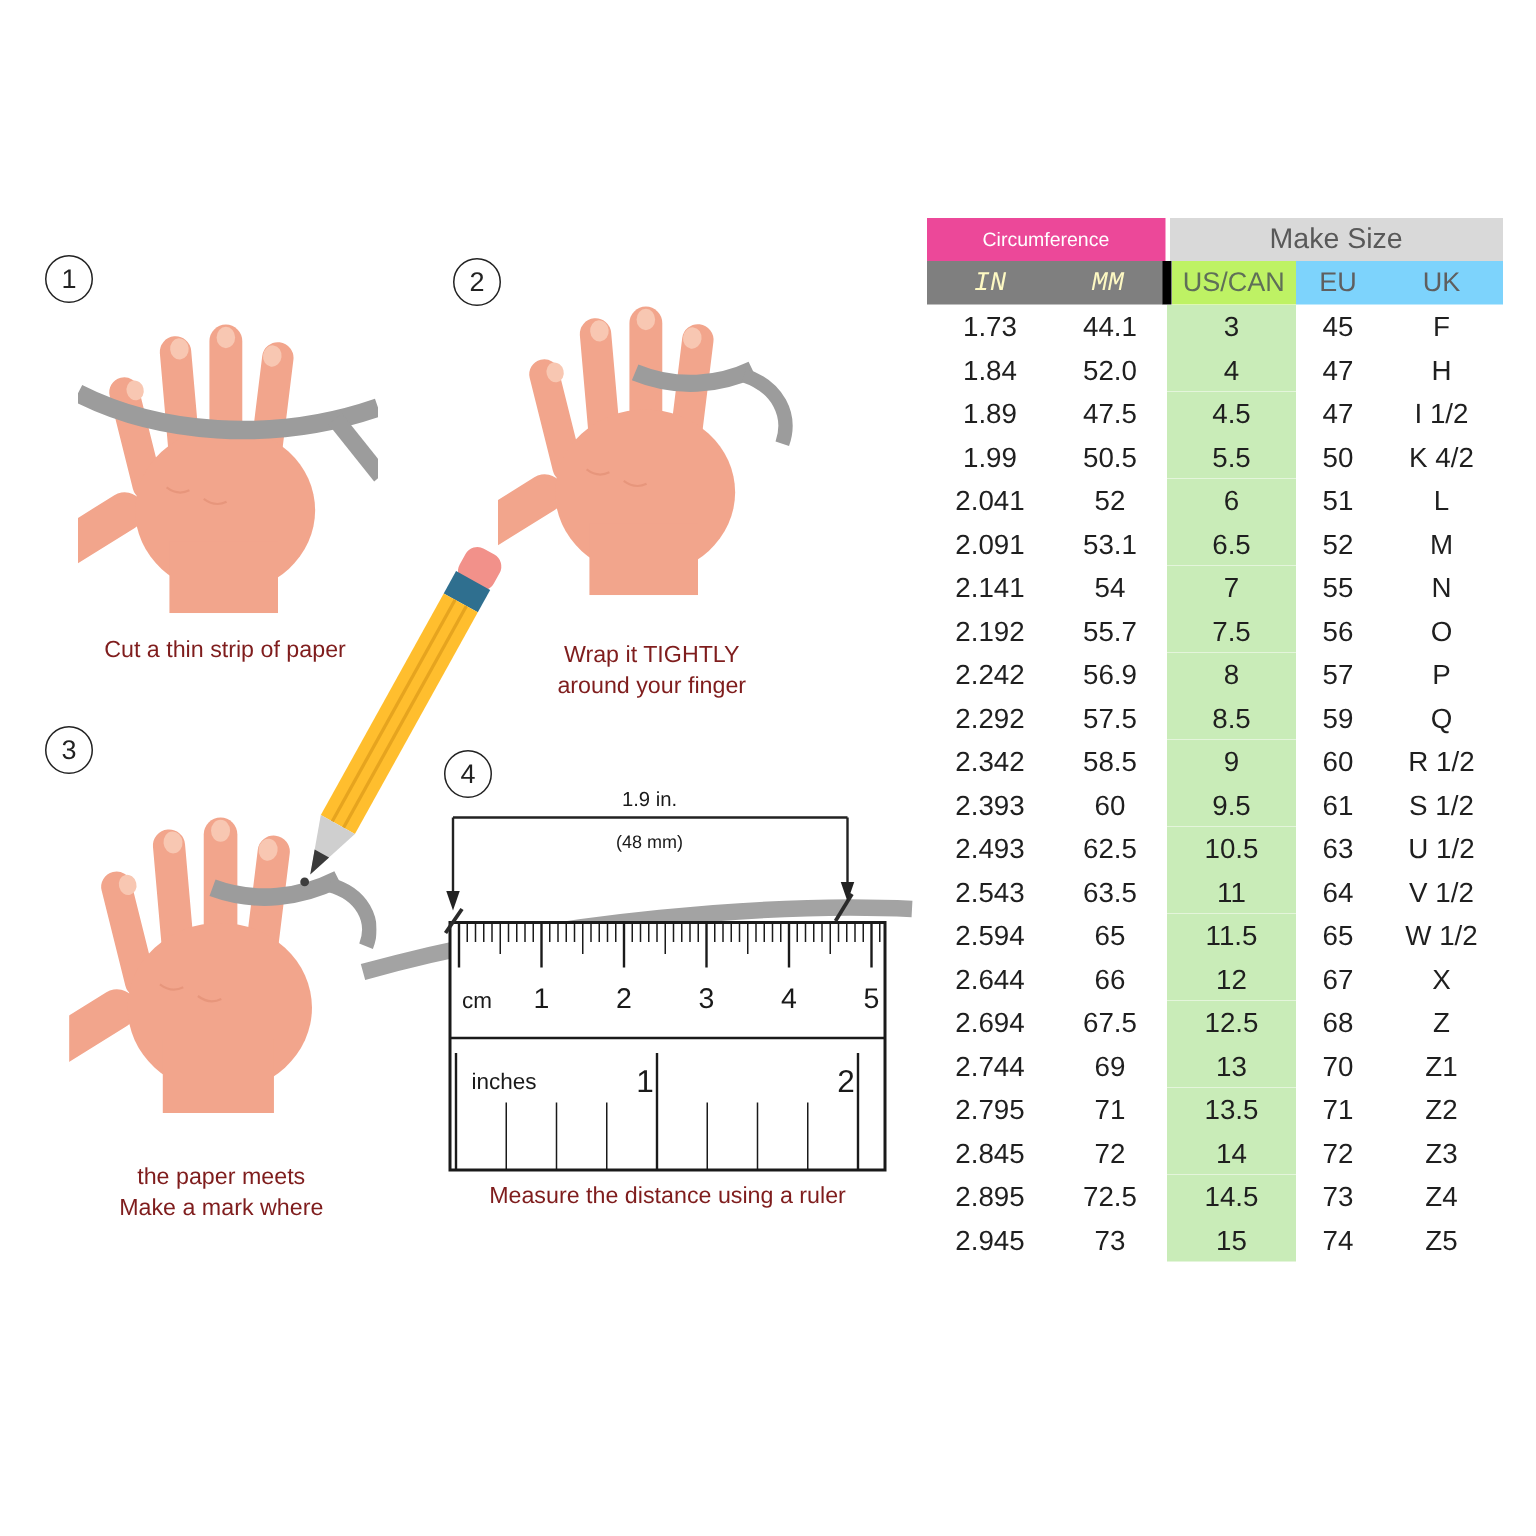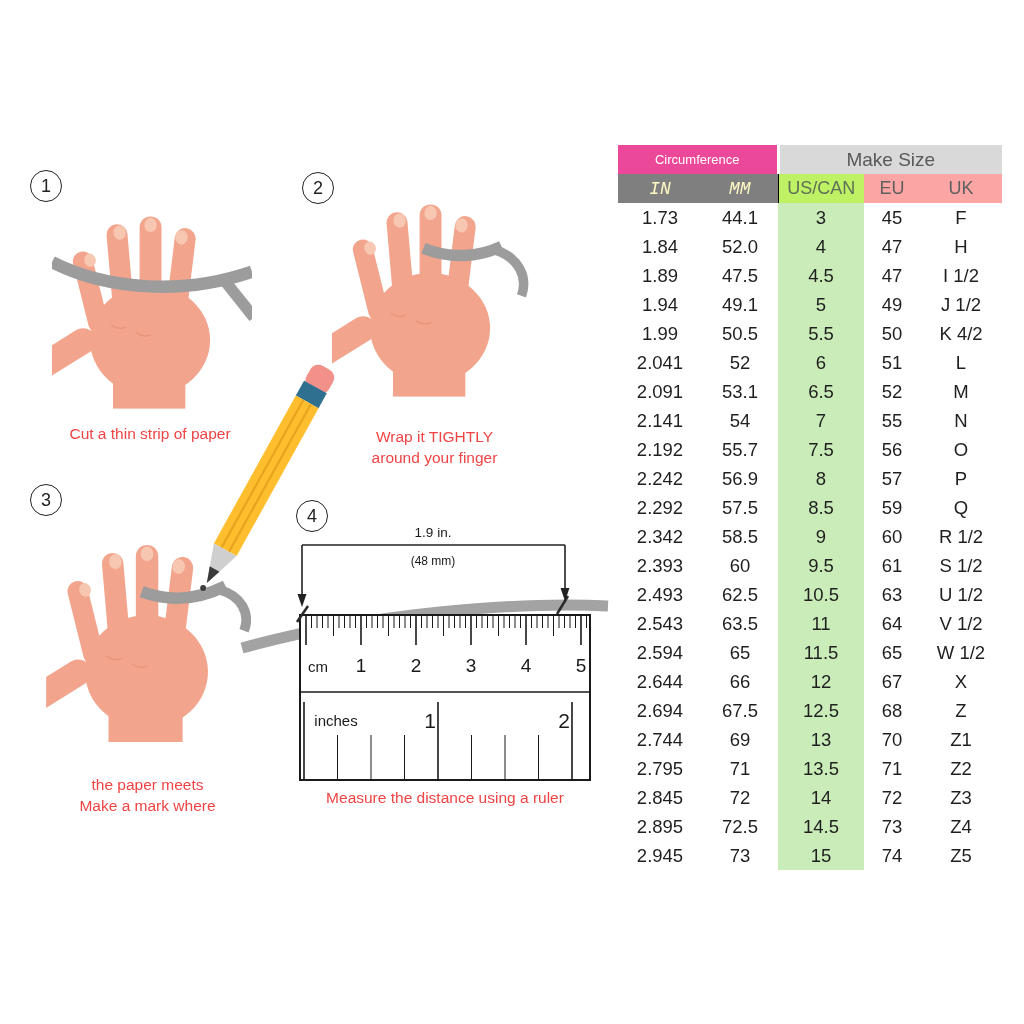--- a/index.html
+++ b/index.html
@@ -1,35 +1,35 @@
 <!DOCTYPE html>
 <html><head>
 <meta charset="utf-8">
 <style>
   html,body{margin:0;padding:0;background:#fff;}
   body{font-family:"Liberation Sans",sans-serif;}
   .canvas{position:relative;width:1024px;height:1024px;background:#fff;overflow:hidden;}
 
   .badge{position:absolute;width:30px;height:30px;border:1.7px solid #222;border-radius:50%;
          display:flex;align-items:center;justify-content:center;font-size:18px;color:#222;background:#fff;}
-  .caption{position:absolute;text-align:center;font-size:15.5px;color:#ef4444;line-height:1.35;}
+  .caption{position:absolute;text-align:center;font-size:15.5px;color:#7f1d1d;line-height:1.35;}
   .caption span{display:block;}
   .illus{position:absolute;}
 
   
   .ring-table{position:absolute;left:618px;top:145px;width:384px;border-collapse:collapse;
               table-layout:fixed;font-size:18.5px;color:#1f1f1f;}
   .ring-table th,.ring-table td{text-align:center;padding:0;height:29px;font-weight:normal;overflow:hidden;white-space:nowrap;}
   .hdr-dark{background:#ec4899;color:#fff;font-weight:bold;font-size:13px;border-right:3px solid #fff;}
   .hdr-light{background:#d9d9d9;color:#595959;font-weight:bold;font-size:19px;}
   .sub{font-size:18px;}
   .sub-dark{background:#7f7f7f;color:#fef9c3;font-style:italic;font-family:Liberation Mono, monospace;}
-  .sub-dark.gap{border-right:1px solid #000000;}
+  .sub-dark.gap{border-right:6px solid #000000;}
   .sub-green{background:#bef264;color:#5f6f58;}
-  .sub-light{background:#fca5a5;color:#5f5f5f;}
+  .sub-light{background:#7dd3fc;color:#5f5f5f;}
   .ring-table td.green{background:#c9ecb8;}
 </style>
 </head>
 <body>
 
 <div class="canvas">
 
   <svg width="0" height="0" style="position:absolute">
     <defs>
       <symbol id="hand" viewBox="0 0 210 240">
@@ -238,27 +238,20 @@
           <td>H</td>
         </tr>
         <tr>
           <td>1.89</td>
           <td>47.5</td>
           <td class="green">4.5</td>
           <td>47</td>
           <td>I 1/2</td>
         </tr>
         <tr>
-          <td>1.94</td>
-          <td>49.1</td>
-          <td class="green">5</td>
-          <td>49</td>
-          <td>J 1/2</td>
-        </tr>
-        <tr>
           <td>1.99</td>
           <td>50.5</td>
           <td class="green">5.5</td>
           <td>50</td>
           <td>K 4/2</td>
         </tr>
         <tr>
           <td>2.041</td>
           <td>52</td>
           <td class="green">6</td>

